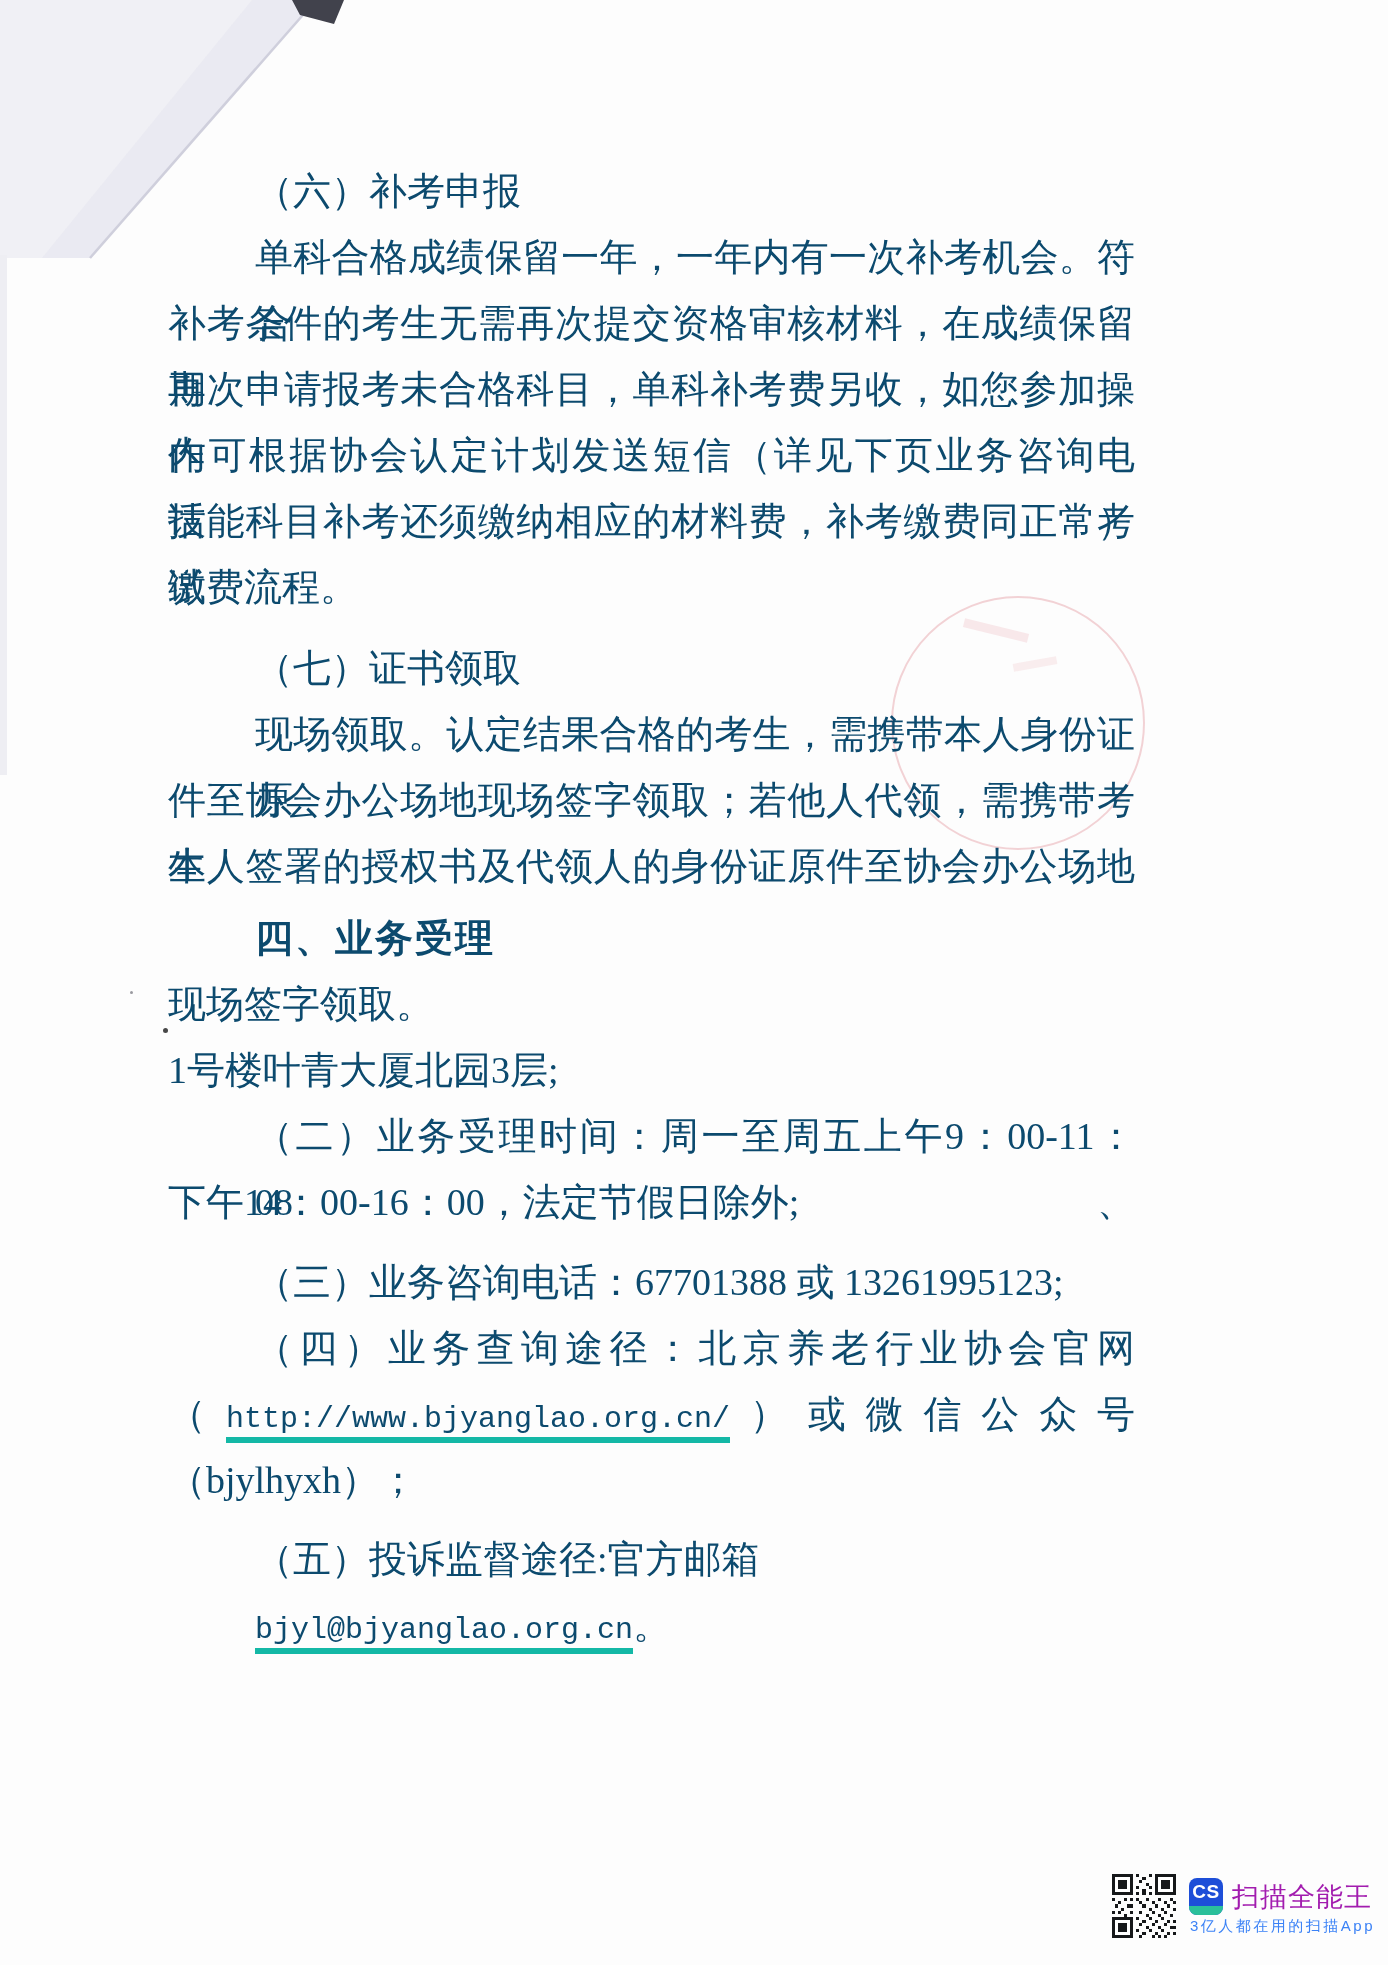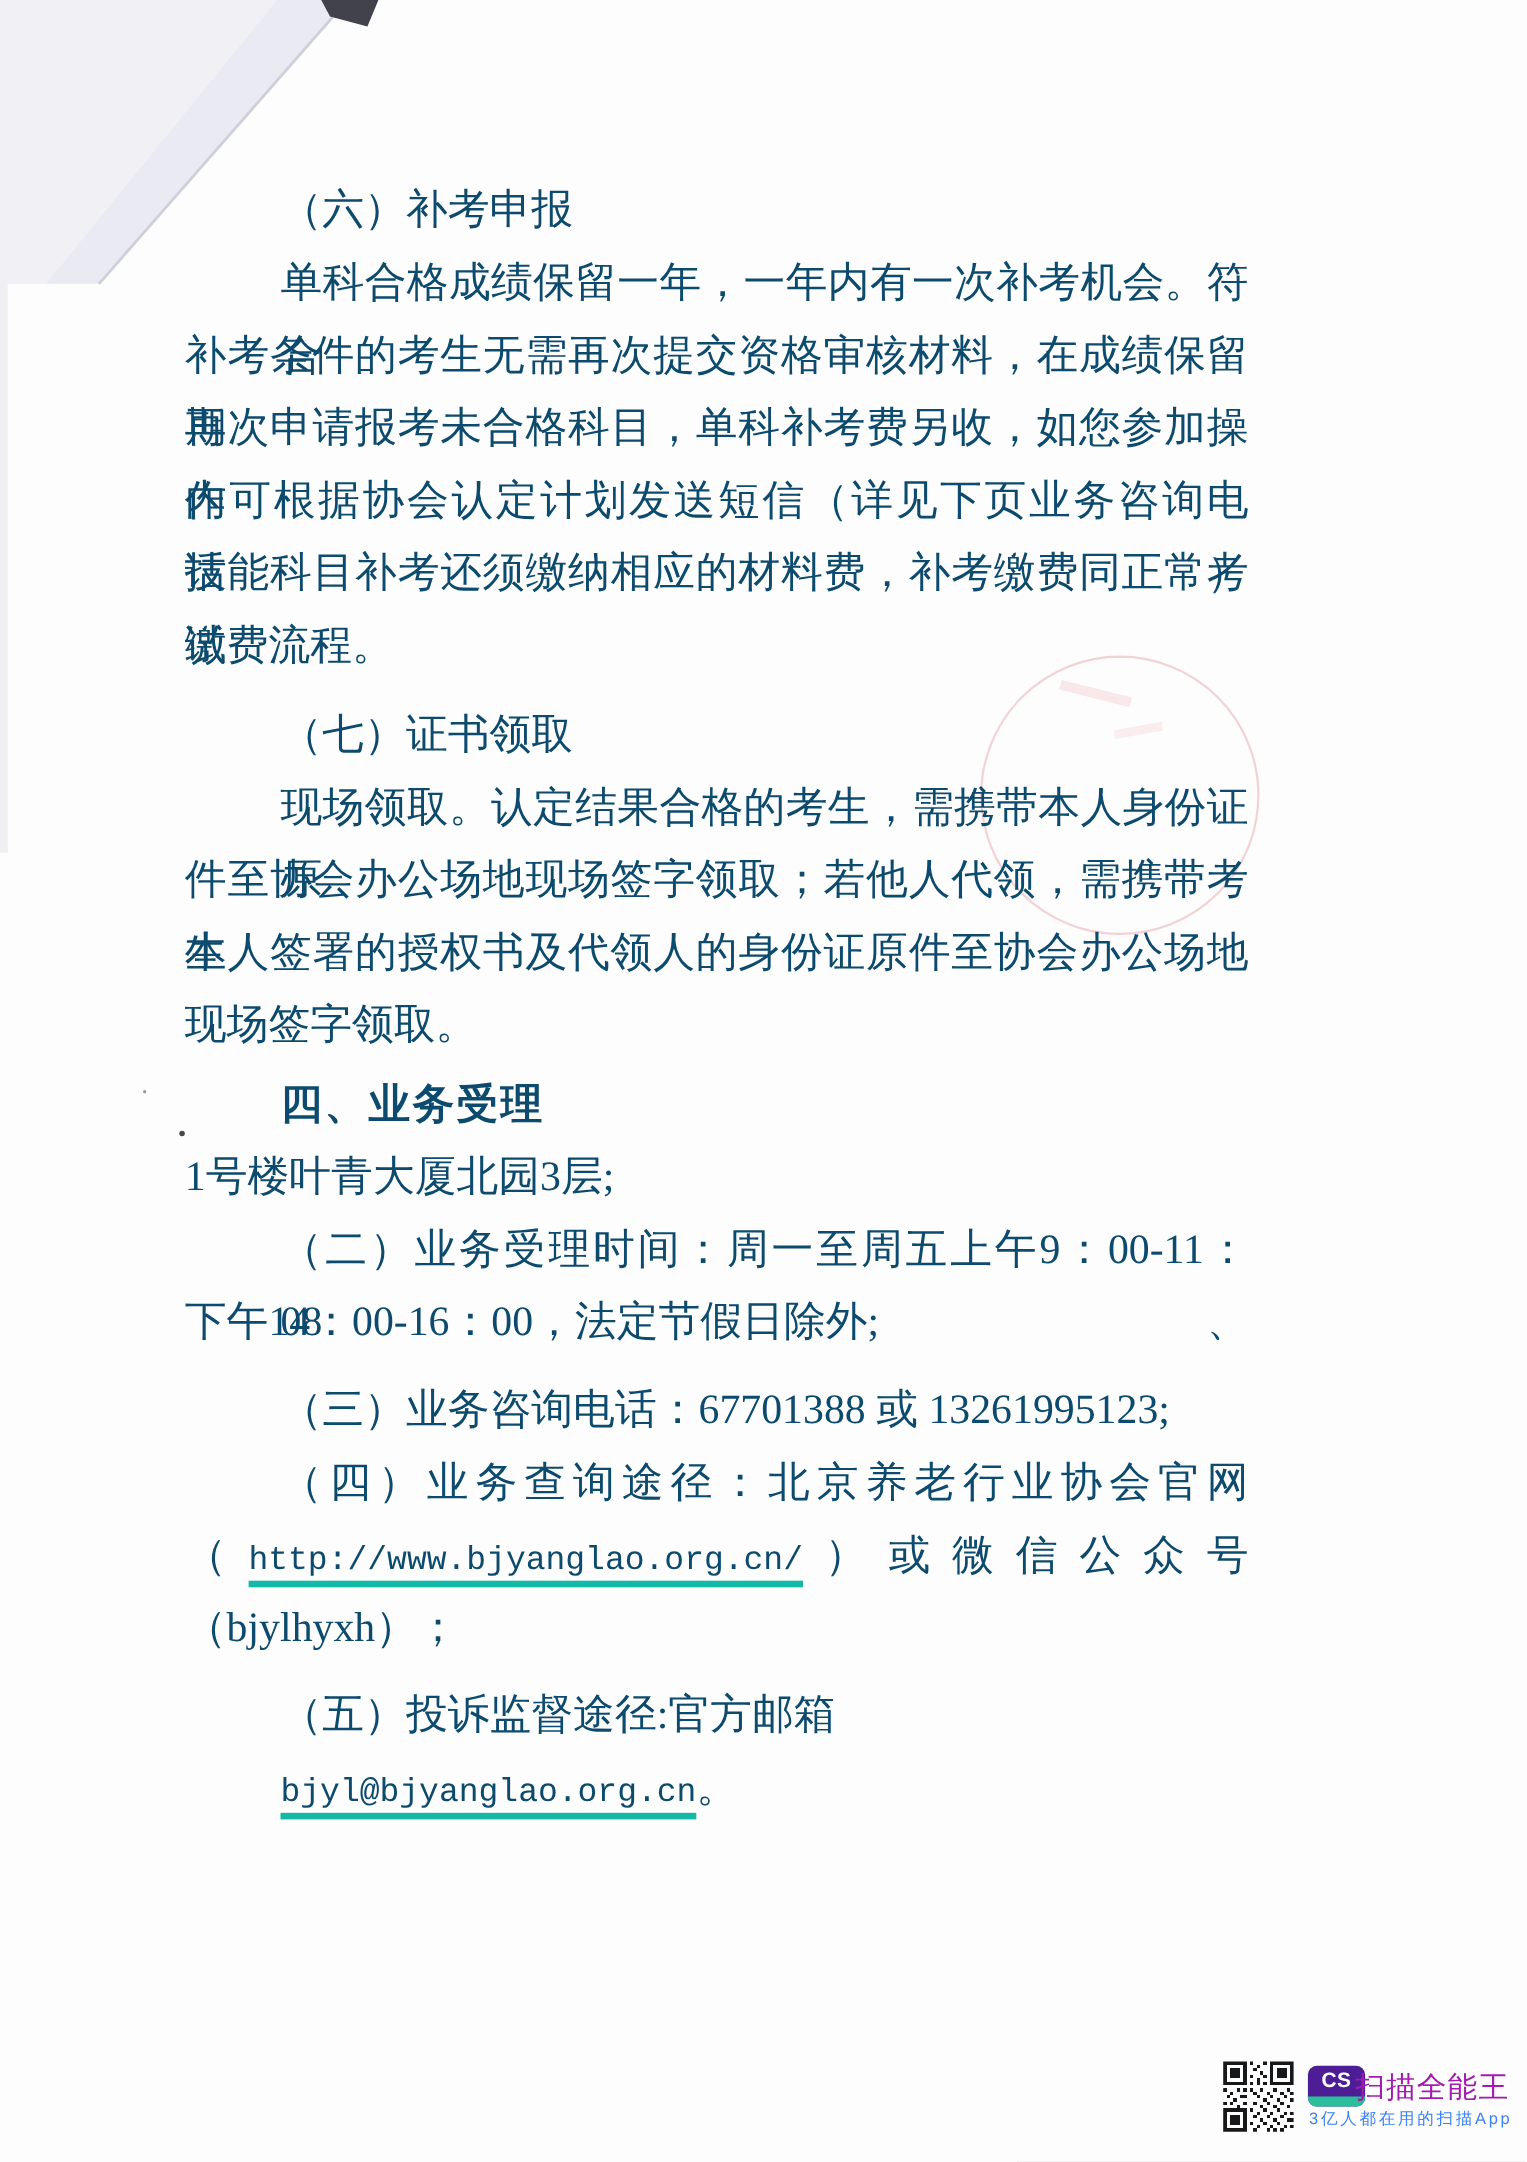--- a/index.html
+++ b/index.html
@@ -59,22 +59,22 @@
     border-radius:50%;background:#474747;
   }
   .speck2{
     position:absolute;left:130px;top:991px;width:3px;height:3px;
     border-radius:50%;background:#9a9aa0;
   }
   
   .watermark{position:absolute;left:0;top:0;width:100%;height:100%;pointer-events:none;}
   .qr{position:absolute;left:1112px;top:1874px;width:64px;height:64px;}
   .cs-logo{
-    position:absolute;left:1189px;top:1878px;width:52px;height:37px;
-    background:#4c1d95;border-radius:8px;
+    position:absolute;left:1189px;top:1878px;width:34px;height:37px;
+    background:#1d4ed8;border-radius:8px;
   }
   .cs-logo .cs-text{
     position:absolute;left:0;top:3px;width:100%;
     text-align:center;
     color:#ffffff;font-family:"Liberation Sans","DejaVu Sans",sans-serif;
     font-weight:bold;font-size:19px;letter-spacing:0.5px;
   }
   .cs-logo .teal-strip{
     position:absolute;left:0;bottom:0;width:100%;height:9px;
     background:#2abf9a;border-radius:0 0 8px 8px;
@@ -116,22 +116,22 @@
       <div class="line indent justify"><span>单科合格成绩保留一年，一年内有一次补考机会。符合</span></div>
       <div class="line justify"><span>补考条件的考生无需再次提交资格审核材料，在成绩保留期</span></div>
       <div class="line justify"><span>再次申请报考未合格科目，单科补考费另收，如您参加操作</span></div>
       <div class="line justify"><span>内可根据协会认定计划发送短信（详见下页业务咨询电话）</span></div>
       <div class="line justify"><span>技能科目补考还须缴纳相应的材料费，补考缴费同正常考试</span></div>
       <div class="line"><span>缴费流程。</span></div>
       <div class="line indent" style="margin-top: 15px;"><span>（七）证书领取</span></div>
       <div class="line indent justify"><span>现场领取。认定结果合格的考生，需携带本人身份证原</span></div>
       <div class="line justify"><span>件至协会办公场地现场签字领取；若他人代领，需携带考生</span></div>
       <div class="line justify"><span>本人签署的授权书及代领人的身份证原件至协会办公场地</span></div>
+      <div class="line indent bold" style="margin-top: 6px;"><span>四、业务受理</span></div>
       <div class="line"><span>现场签字领取。</span></div>
-      <div class="line indent bold" style="margin-top: 6px;"><span>四、业务受理</span></div>
       <div class="line"><span>1号楼叶青大厦北园3层;</span></div>
       <div class="line indent justify"><span>（二）业务受理时间：周一至周五上午9：00-11：08、</span></div>
       <div class="line"><span>下午14：00-16：00，法定节假日除外;</span></div>
       <div class="line indent" style="margin-top: 14px;"><span>（三）业务咨询电话：67701388 或 13261995123;</span></div>
       <div class="line indent justify"><span>（四）业务查询途径：北京养老行业协会官网</span></div>
       <div class="line justify"><span>（</span><span class="link">http://www.bjyanglao.org.cn/</span><span>）或微信公众号</span></div>
       <div class="line"><span>（bjylhyxh）；</span></div>
       <div class="line indent" style="margin-top: 13px;"><span>（五）投诉监督途径:官方邮箱 </span><span class="link">bjyl@bjyanglao.org.cn</span><span>。</span></div>
     </div>
 

